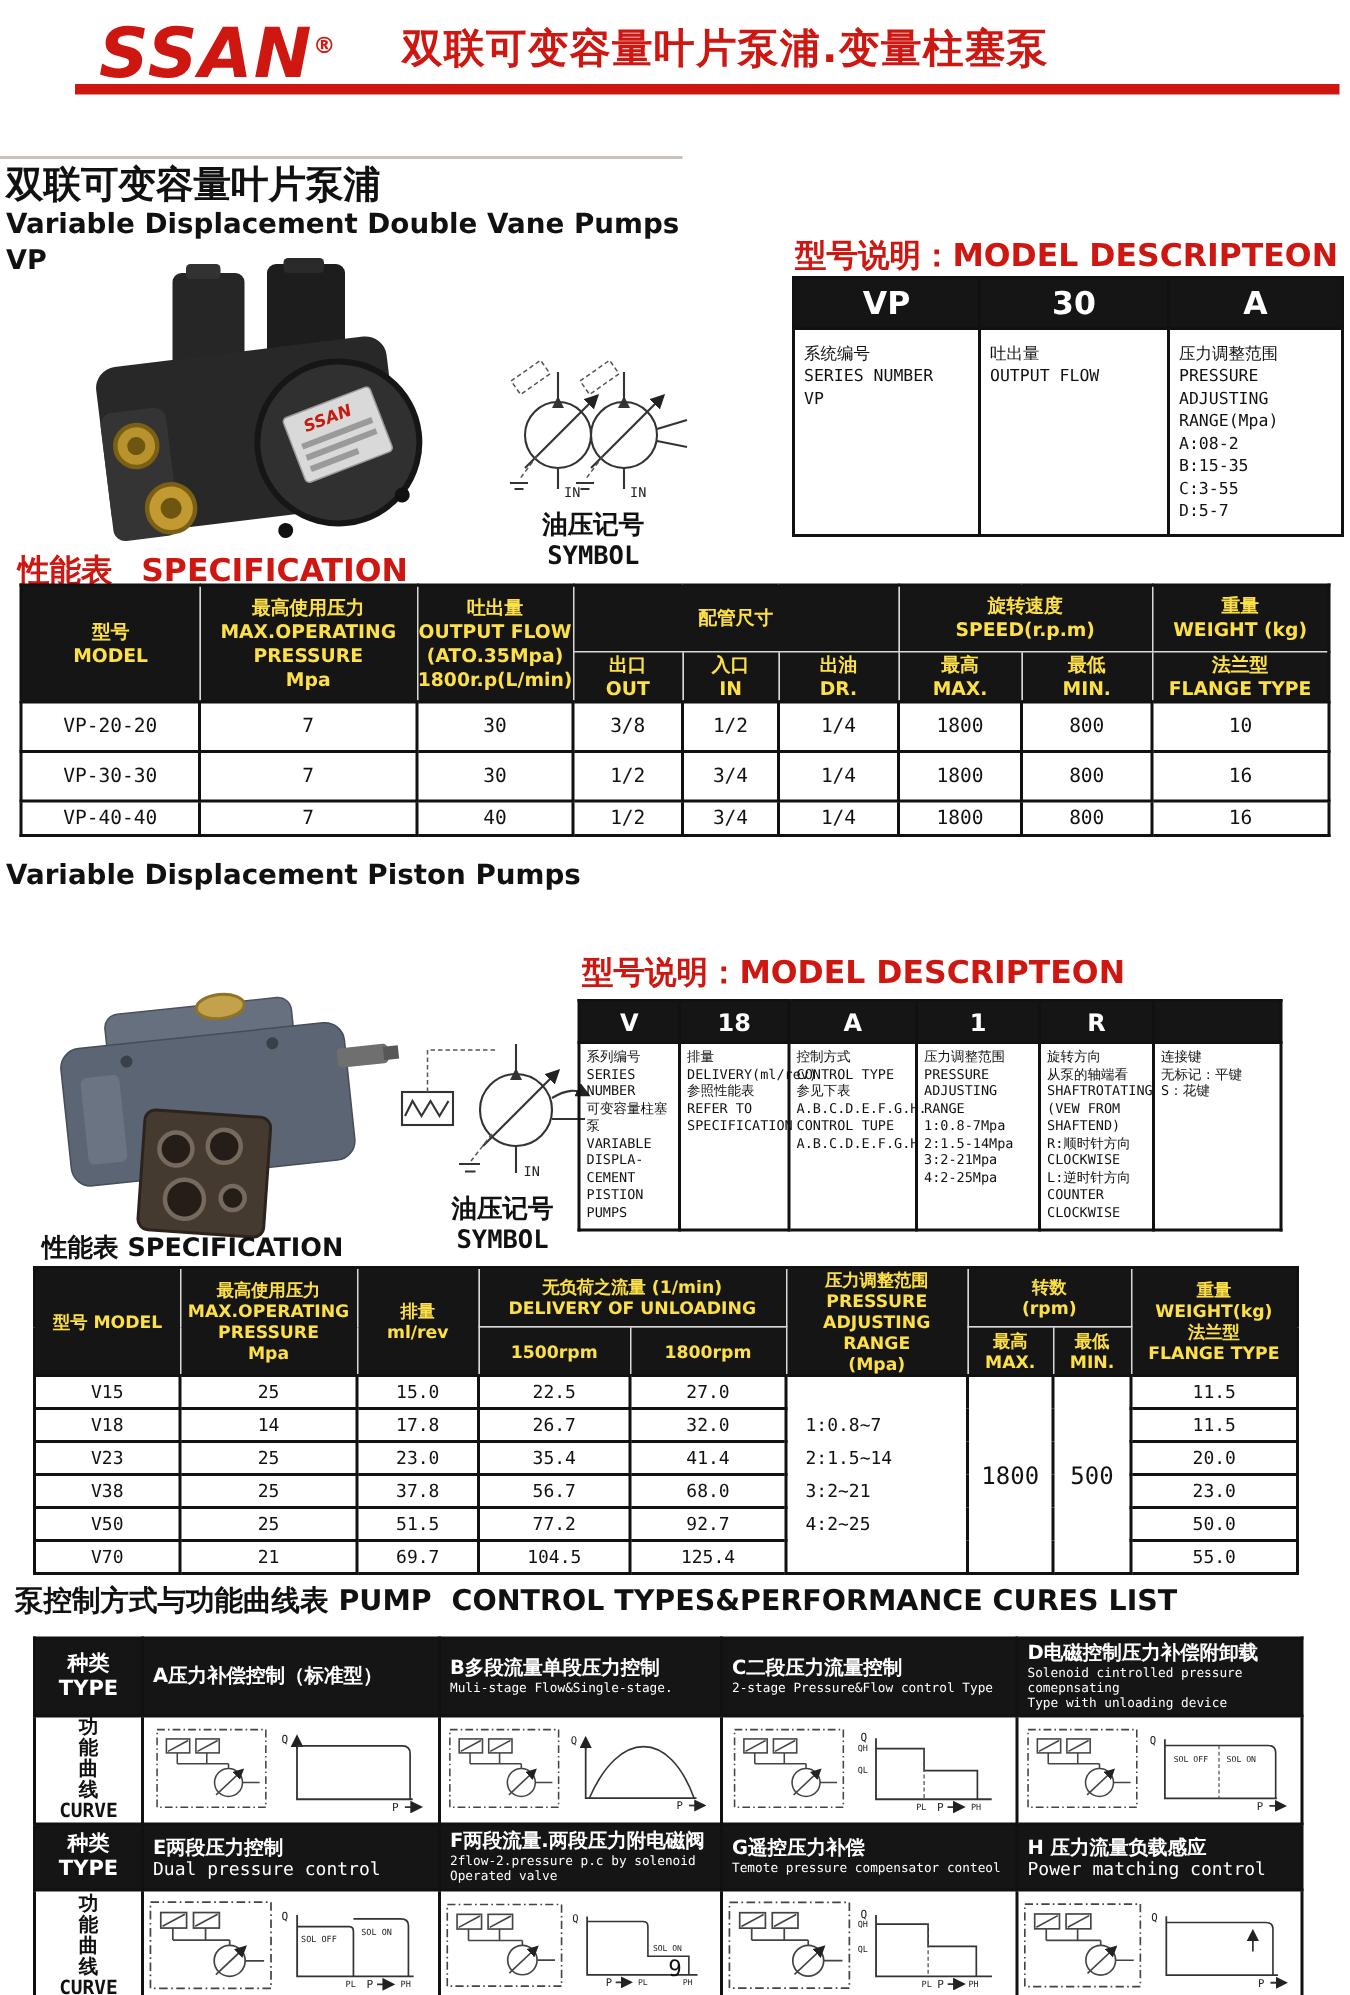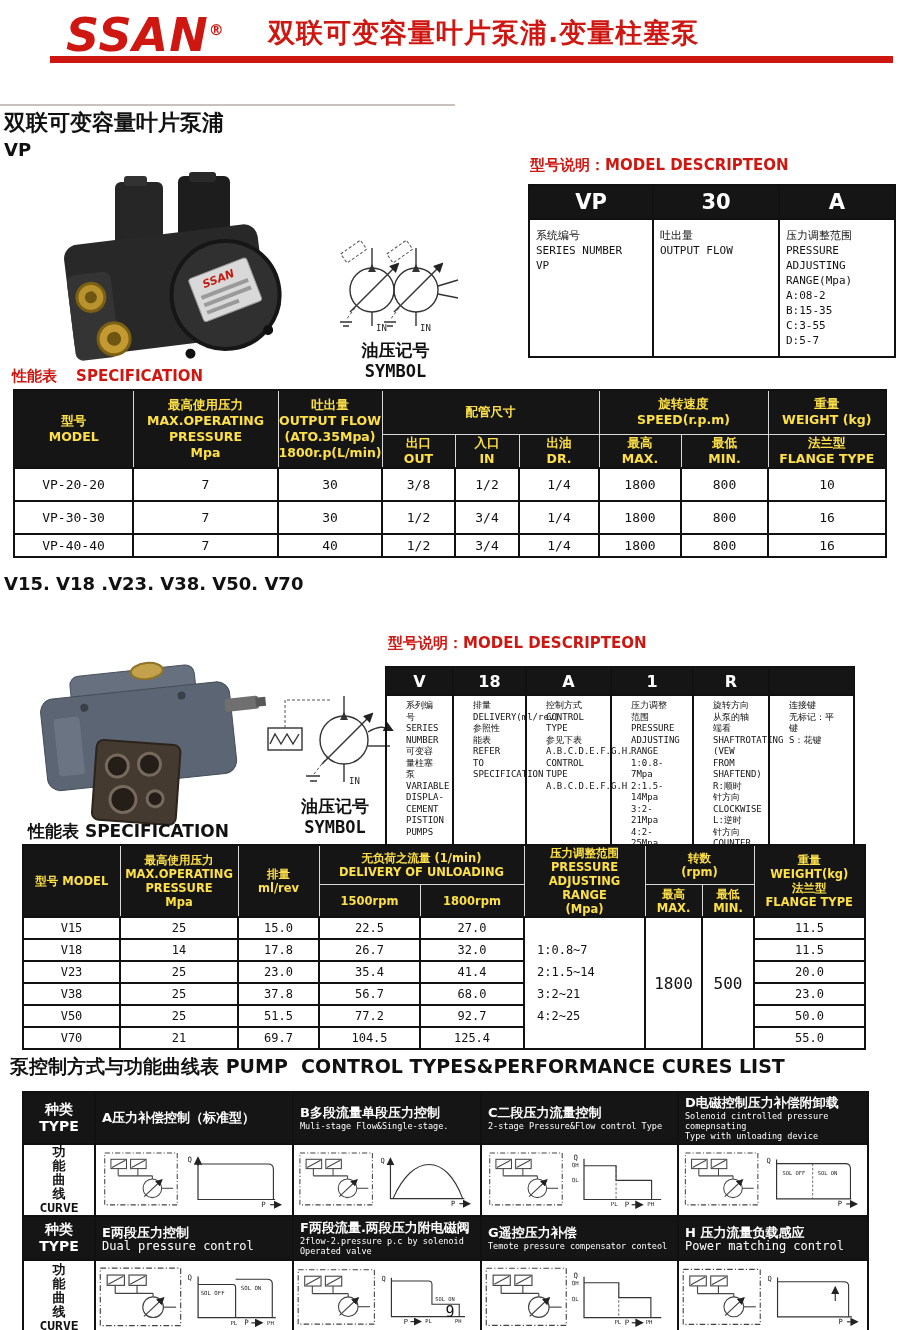--- a/index.html
+++ b/index.html
@@ -7,33 +7,33 @@
   .page{position:relative;width:900px;height:1330px;margin:0 auto;background:#fff;color:#111;overflow:hidden}
   .abs{position:absolute}
   .ml{white-space:pre-line}
   
   .logo{font-style:italic;font-weight:900;font-size:46px;color:#cf1712;letter-spacing:1px;line-height:48px}
   .logo sup{font-size:15px;font-style:normal}
   .page-title{font-size:27px;font-weight:bold;color:#cf1712;line-height:46px;letter-spacing:1px}
   .rule-thick{background:#cf1712;height:7px}
   .rule-faint{background:#c9c2bc;height:2px}
   
-  .sec-zh{font-size:22px;font-weight:bold;line-height:31px}
+  .sec-zh{font-size:25px;font-weight:bold;line-height:31px}
   .sec-en{font-size:18.5px;font-weight:bold;line-height:24px}
   .sec-series{font-size:18px;font-weight:bold;line-height:23px}
-  .red-sub{font-size:15px;font-weight:bold;color:#cf1712;white-space:pre}
+  .red-sub{font-size:21px;font-weight:bold;color:#cf1712;white-space:pre}
   .black-sub{font-size:17px;font-weight:bold;color:#111;white-space:pre}
   
   table{border-collapse:collapse}
   .mdl{border:2px solid #111;table-layout:fixed}
   .mdl th{background:#151515;color:#fff;font-size:21px;font-weight:bold;border:2px solid #111;text-align:center}
   .mdl td{border:2px solid #111;vertical-align:top;text-align:left;padding:8px 6px;
           font-family:"DejaVu Sans Mono",monospace;font-size:11px;line-height:15px;white-space:pre-line}
   .mdl2 th{font-size:16px}
-  .mdl2 td{font-size:9px;line-height:11.5px;padding:4px 19px}
+  .mdl2 td{font-size:9px;line-height:11.5px;padding:4px 4px}
   
   .spec{border:2px solid #111;table-layout:fixed}
   .spec th{background:#151515;color:#fde047;font-weight:bold;border:1px solid #d9d9d9;
            white-space:pre-line;font-size:12.5px;line-height:16px;text-align:center;vertical-align:middle}
   .spec td{border:2px solid #111;text-align:center;vertical-align:middle;
            font-family:"DejaVu Sans Mono",monospace;font-size:13px}
   .spec2 th{font-size:11.5px;line-height:14px}
   .spec2 td{font-size:12px}
   
   .ctrl{border:2px solid #111;table-layout:fixed}
@@ -87,20 +87,21 @@
   <section>
     <div class="abs logo" style="left:66px;top:6px"><span>SSAN</span><sup>®</sup></div>
     <div class="abs page-title" style="left:268px;top:10px">双联可变容量叶片泵浦.变量柱塞泵</div>
     <div class="abs rule-thick" style="left:50px;top:56px;width:843px"></div>
     <div class="abs rule-faint" style="left:0;top:104px;width:455px"></div>
   </section>
 
   <section>
     <div class="abs" style="left:4px;top:107px">
       <div class="sec-zh">双联可变容量叶片泵浦</div>
+      <div class="sec-en">Variable Displacement Double Vane Pumps</div>
       <div class="sec-series">VP</div>
     </div>
 
     <svg class="abs" style="left:58px;top:172px" width="238" height="198" viewBox="0 0 238 198">
       <rect x="120" y="4" width="52" height="80" rx="6" fill="#1d1d1d"></rect>
       <rect x="131" y="0" width="27" height="10" rx="3" fill="#2a2a2a"></rect>
       <rect x="57" y="10" width="48" height="72" rx="6" fill="#262626"></rect>
       <rect x="66" y="4" width="23" height="10" rx="3" fill="#323232"></rect>
       <g transform="rotate(-7 110 130)">
         <rect x="12" y="62" width="195" height="112" rx="14" fill="#282828"></rect>
@@ -266,21 +267,21 @@
             <td>1800</td>
             <td>800</td>
             <td>16</td>
       </tr>
     </tbody>
       </table>
   </section>
 
   <section>
     <div class="abs" style="left:4px;top:572px">
-      <div class="sec-series">V15. V18 .V23. V38. V50. V70</div>
+      <div class="sec-en">Variable Displacement Piston Pumps</div>
     </div>
 
     <svg class="abs" style="left:16px;top:650px" width="258" height="178" viewBox="0 0 258 178">
       <g transform="rotate(-6 125 90)">
         <rect x="60" y="20" width="125" height="48" rx="9" fill="#67707e" stroke="#4b525d"></rect>
         <rect x="28" y="40" width="190" height="92" rx="13" fill="#5c6573" stroke="#454d58"></rect>
         <rect x="40" y="60" width="26" height="58" rx="4" fill="#6a7482"></rect>
         <ellipse cx="138" cy="22" rx="16" ry="8" fill="#c3a24b" stroke="#8f7426" stroke-width="2"></ellipse>
         <rect x="212" y="58" width="34" height="13" rx="3" fill="#6f6f6f"></rect>
         <rect x="243" y="60" width="10" height="9" fill="#575757"></rect>

